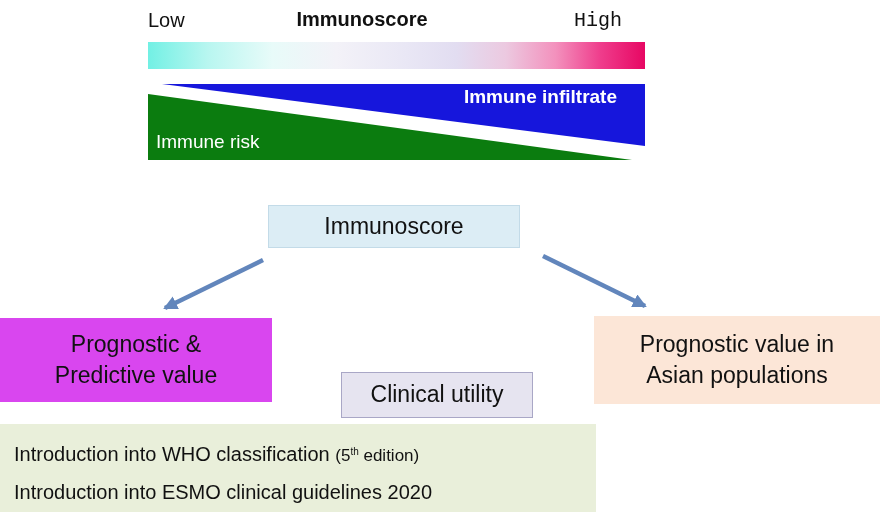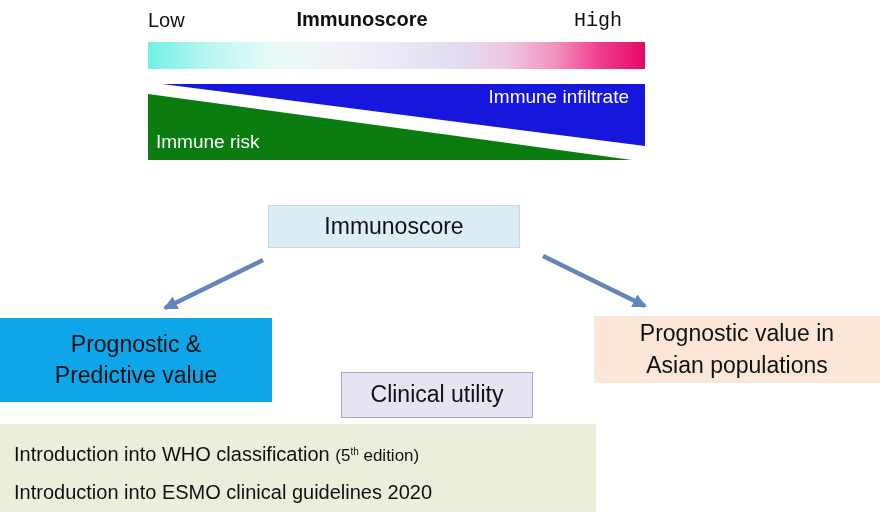--- a/index.html
+++ b/index.html
@@ -15,40 +15,40 @@
     left: 148px; top: 42px; width: 497px; height: 27px;
     background: linear-gradient(90deg,
       #72f0e4 0%, #b8f6f0 12%, #e8fbf9 25%, #f3f2f8 38%, #e9e7f5 52%,
       #e2ddf1 62%, #ecc9e0 72%, #f391bd 82%, #ef3d8c 91%, #e70763 100%);
   }
 
   
   .wedge-wrap { left: 148px; top: 84px; width: 497px; height: 76px; }
   .wedge-wrap svg { display: block; width: 497px; height: 76px; }
   .wedge-label { position: absolute; color: #ffffff; font-size: 19px; }
-  .wedge-label.immune  { right: 16px; top: 2px; }
+  .wedge-label.immune  { right: 28px; top: 2px; font-weight: bold; }
   .wedge-label.relapse { left: 8px; bottom: 7px; }
 
   
   .node {
     left: 268px; top: 205px; width: 250px; height: 41px;
     background: #dcedf5; border: 1px solid #c3dbe8;
     display: flex; align-items: center; justify-content: center;
     font-size: 23px;
   }
 
   
   .arrows { left: 0; top: 250px; }
   .arrows line { stroke: #6286bc; stroke-width: 4.5; stroke-linecap: butt; }
 
   
   .box { display: flex; flex-direction: column; align-items: center; justify-content: center; text-align: center; font-size: 23px; line-height: 1.35; }
-  .box-left  { left: 0;     top: 318px; width: 272px; height: 84px; background: #0ea5e9; }
+  .box-left  { left: 0;     top: 318px; width: 272px; height: 84px; background: #d946ef; }
   .box-mid   { left: 341px; top: 349px; width: 190px; height: 44px; background: #e6e4f0; border: 1px solid #a9a7c6; margin-top: 23px; }
-  .box-right { left: 594px; top: 316px; width: 286px; height: 67px; background: #fce6d7; }
+  .box-right { left: 594px; top: 316px; width: 286px; height: 88px; background: #fce6d7; }
 
   
   .guidelines { left: 0; top: 424px; width: 596px; height: 88px; background: #e9efda; padding: 9px 0 0 14px; box-sizing: border-box; }
   .gline { line-height: 37px; white-space: nowrap; }
   .g-lead  { font-size: 20px; }
   .g-body  { font-size: 20px; }
   .g-small { font-size: 17px; }
   .g-sup   { font-size: 10px; }
 </style>
 </head>

